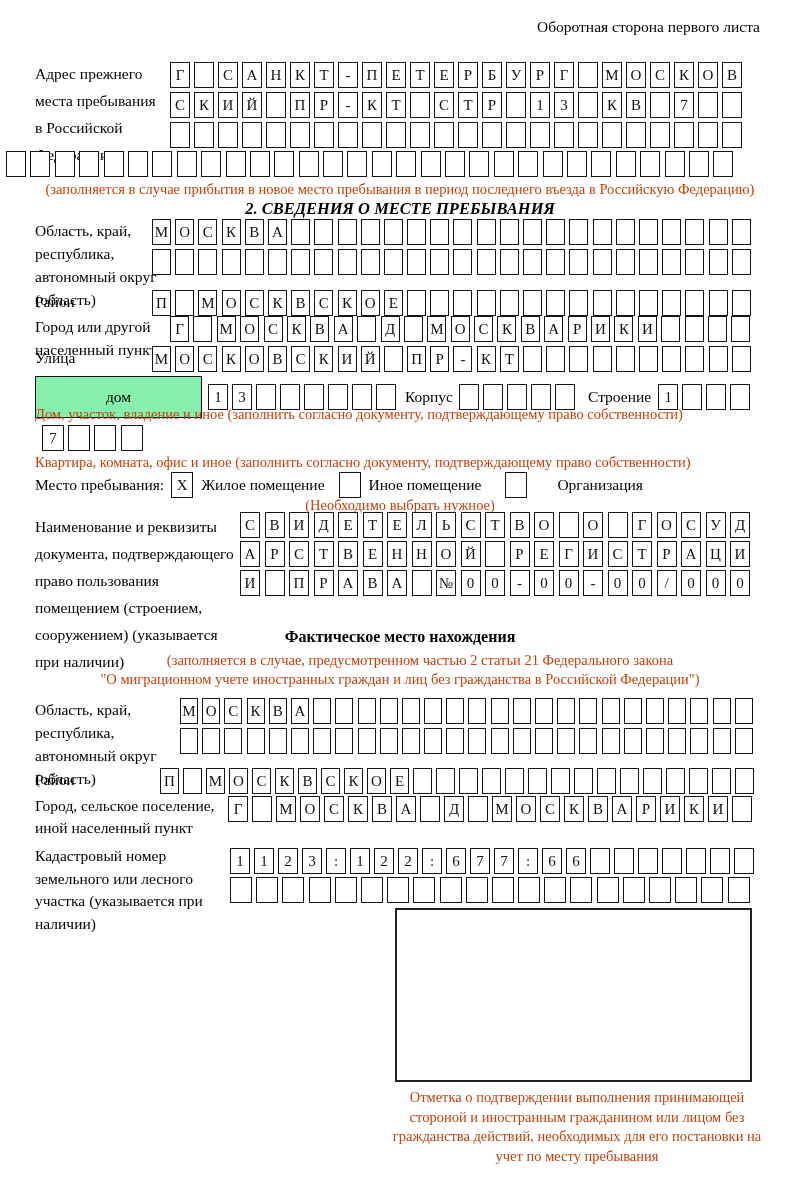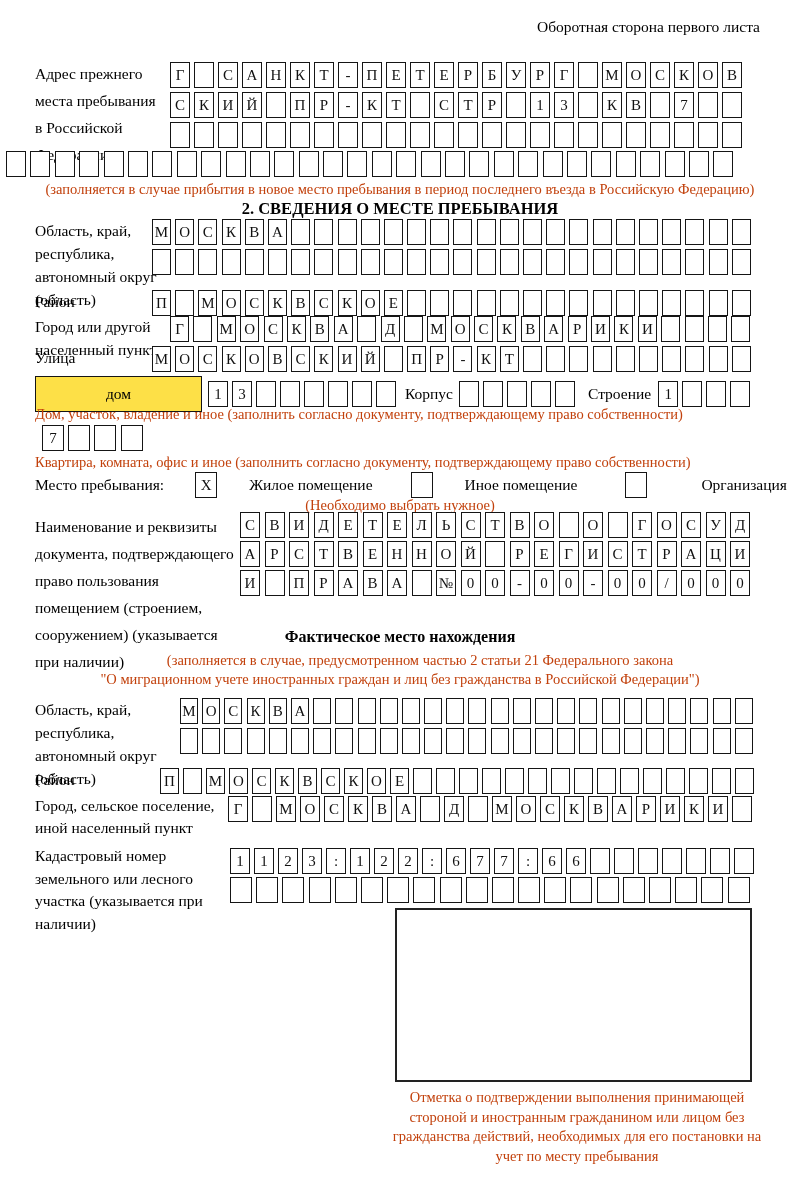--- a/index.html
+++ b/index.html
@@ -13,22 +13,22 @@
   .cells{display:flex;}
   .cell{height:26px;border:1.7px solid #151515;box-sizing:border-box;flex:none;
         display:flex;align-items:center;justify-content:center;
         font-size:15px;background:#fff;color:#111;}
   .cw18 .cell{width:18px;}
   .cw19 .cell{width:19px;}
   .cw20 .cell{width:20px;}
   .cw22 .cell{width:22px;}
   .g40{gap:4px;} .g42{gap:4.2px;} .g44{gap:4.4px;} .g45{gap:4.5px;}
   .xcell{width:22px;}
-  .longbox{height:36px;border:1.7px solid #151515;box-sizing:border-box;flex:none;
-        display:flex;align-items:center;justify-content:center;font-size:15.5px;background:#fde047;}
+  .longbox{height:42px;border:1.7px solid #151515;box-sizing:border-box;flex:none;
+        display:flex;align-items:center;justify-content:center;font-size:15.5px;background:#86efac;}
   .hrow{display:flex;align-items:center;}
   .stampbox{border:2px solid #222;background:#fff;box-sizing:border-box;}
 </style>
 </head>
 <body>
 
 <div class="page">
 
   <div class="abs lbl" style="left:0px;top:18px;width:760px;text-align:right;">Оборотная сторона первого листа</div>
 
@@ -138,21 +138,21 @@
       <span class="cell"></span>
       <span class="cell"></span>
       <span class="cell"></span>
       <span class="cell"></span>
       <span class="cell"></span>
       <span class="cell"></span>
       <span class="cell"></span>
     </div>
   <div class="abs cap center" style="left:0px;top:181px;width:800px;">(заполняется в случае прибытия в новое место пребывания в период последнего въезда в Российскую Федерацию)</div>
 
-  <div class="abs bold center" style="left:0px;top:199px;width:800px;font-size:16.5px;">2. СВЕДЕНИЯ О МЕСТЕ ПРЕБЫВАНИЯ</div>
+  <div class="abs bold center" style="left:0px;top:199px;width:800px;font-size:16.5px;font-style:italic;">2. СВЕДЕНИЯ О МЕСТЕ ПРЕБЫВАНИЯ</div>
 
   <div class="abs lbl" style="left:35px;top:219px;width:125px;line-height:23px;">Область, край, республика, автономный округ (область)</div>
   <div class="abs cells cw19 g42" style="left:152px;top:219px;">
       <span class="cell">М</span>
       <span class="cell">О</span>
       <span class="cell">С</span>
       <span class="cell">К</span>
       <span class="cell">В</span>
       <span class="cell">А</span>
       <span class="cell"></span>
@@ -327,21 +327,21 @@
   <div class="abs hrow" style="left:35px;top:425px;">
     <span class="cells cw22 g42" style="margin-left:7px;">
         <span class="cell">7</span>
         <span class="cell"></span>
         <span class="cell"></span>
         <span class="cell"></span>
       </span>
   </div>
   <div class="abs cap" style="left:35px;top:454px;width:760px;">Квартира, комната, офис и иное (заполнить согласно документу, подтверждающему право собственности)</div>
 
-  <div class="abs hrow" style="left:35px;top:472px;gap:24px;">
+  <div class="abs hrow" style="left:35px;top:472px;">
     <span class="lbl">Место пребывания:</span>
     <span class="cell xcell" style="margin-left:7px;">X</span>
     <span class="lbl" style="margin-left:8px;">Жилое помещение</span>
     <span class="cell xcell" style="margin-left:14px;"></span>
     <span class="lbl" style="margin-left:8px;">Иное помещение</span>
     <span class="cell xcell" style="margin-left:24px;"></span>
     <span class="lbl" style="margin-left:30px;">Организация</span>
   </div>
   <div class="abs cap center" style="left:160px;top:497px;width:480px;">(Необходимо выбрать нужное)</div>
 

